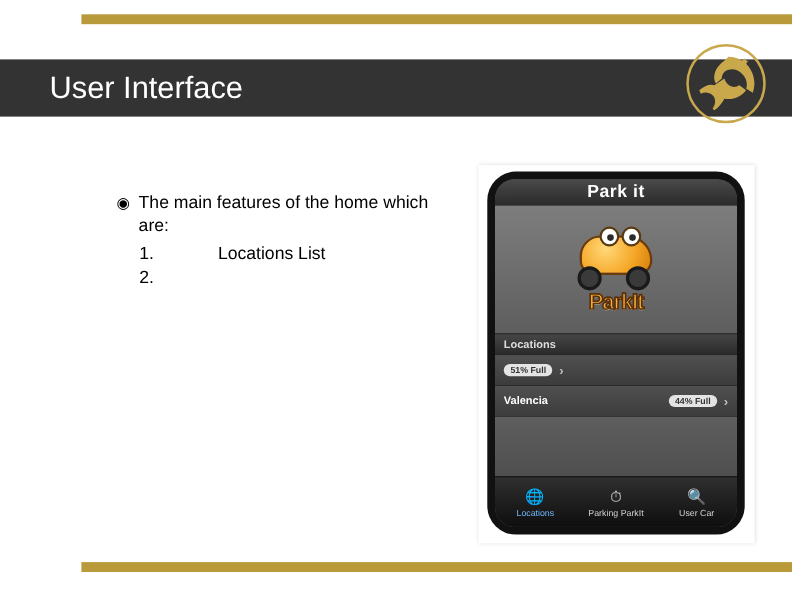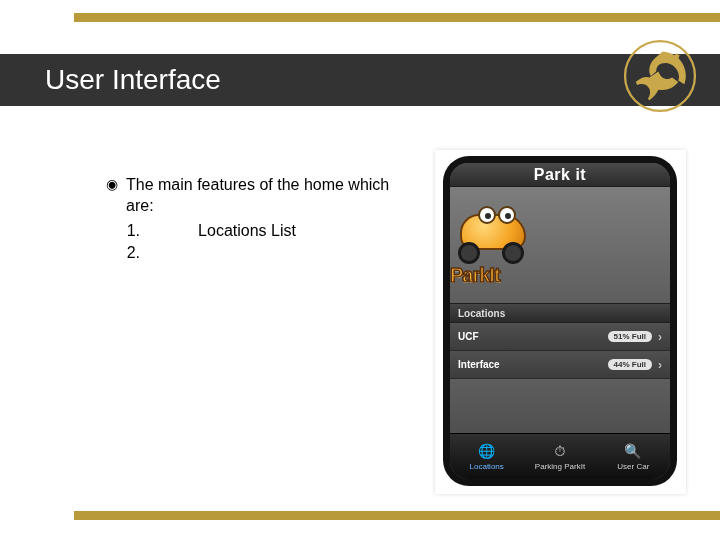--- a/index.html
+++ b/index.html
@@ -104,20 +104,21 @@
     display: flex;
     align-items: center;
     justify-content: center;
     border-bottom: 1px solid #1a1a1a;
   }
   .graphic {
     flex: 0 0 116px;
     background: linear-gradient(#7d7d7d,#5e5e5e);
     display: flex;
     flex-direction: column;
+    align-items: center;
     justify-content: center;
   }
   .car {
     width: 86px; height: 56px;
     position: relative;
   }
   .car .body {
     position: absolute;
     left: 10px; top: 10px;
     width: 66px; height: 36px;
@@ -278,26 +279,25 @@
             <div class="eye2"></div>
           <div class="wheel1"></div>
             <div class="wheel2"></div>
         </div>
         <div class="app-logo">ParkIt</div>
       </div>
       <div class="section-header">
         <span>Locations</span>
       </div>
       <div class="row">
-        <span class="name">UCF</span>
         <span class="pill">51% Full</span>
         <span class="chev">›</span>
       </div>
       <div class="row">
-        <span class="name">Interface</span>
+        <span class="name">Valencia</span>
         <span class="pill">44% Full</span>
         <span class="chev">›</span>
       </div>
       <div class="spacer"></div>
       <div class="tabbar">
         <div class="tab active">
           <div class="ico">🌐</div>
           <span>Locations</span>
         </div>
         <div class="tab">

